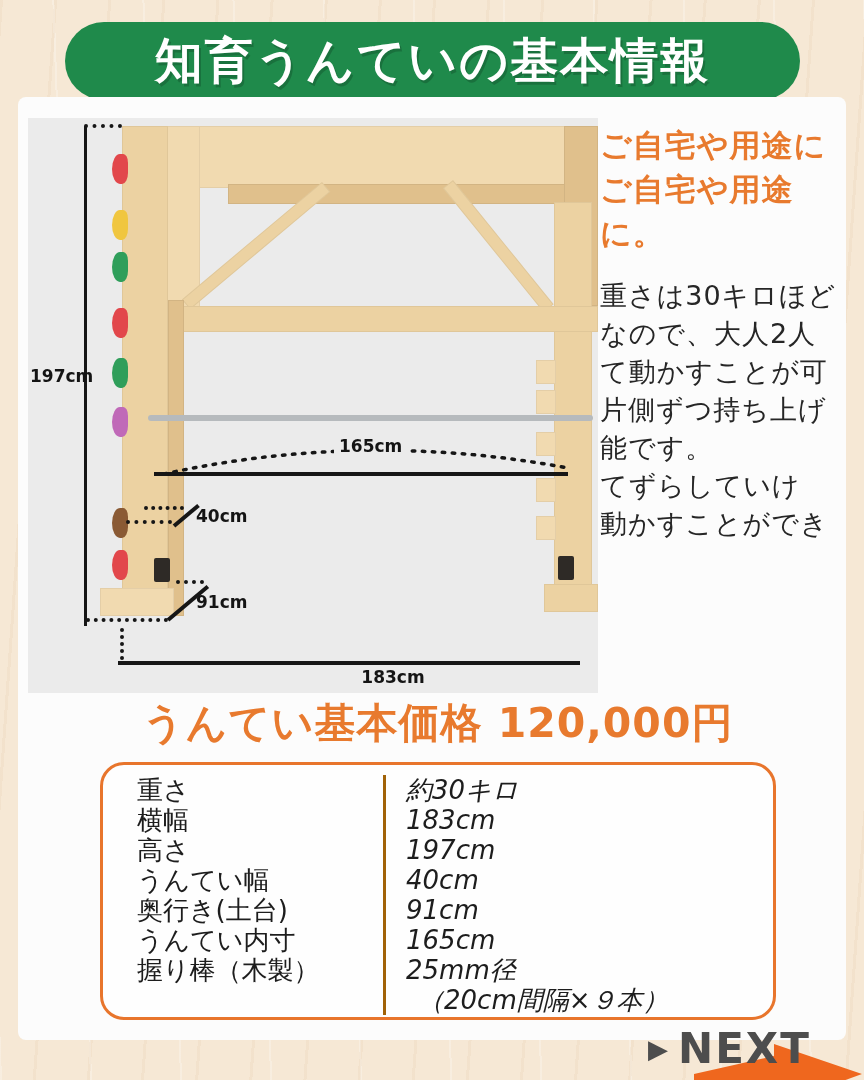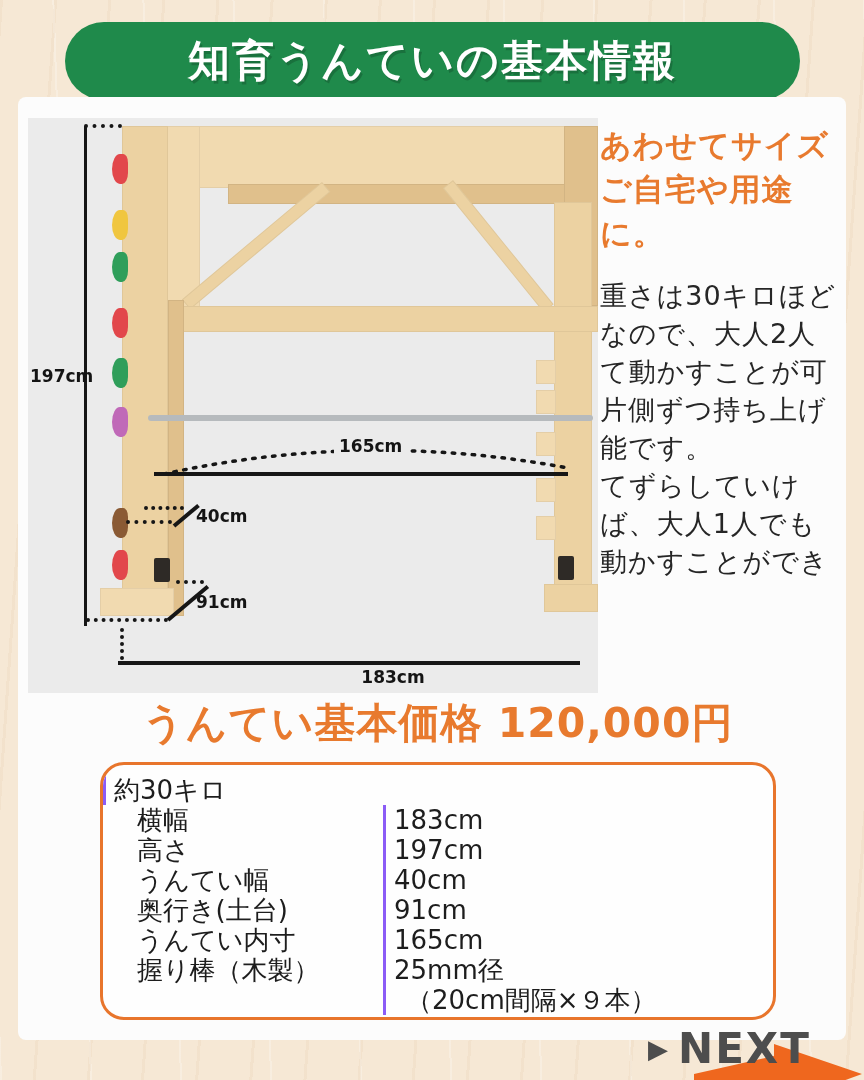--- a/index.html
+++ b/index.html
@@ -14,21 +14,21 @@
   }
   .abs { position:absolute; }
 
   
   .header-banner {
     left:65px; top:22px; width:735px; height:78px;
     background:var(--green,#1f8a4b); border-radius:40px;
     display:flex; align-items:center; justify-content:center;
   }
   .header-banner span {
-    color:#fff; font-weight:bold; font-size:42px; letter-spacing:2px;
+    color:#fff; font-weight:bold; font-size:48px; letter-spacing:2px;
     text-shadow:2px 3px 0 rgba(0,0,0,0.18);
   }
 
   
   .card {
     left:18px; top:97px; width:828px; height:943px;
     background:#fcfcfc; border-radius:8px;
   }
 
   
@@ -55,21 +55,21 @@
 
   
   .spec-table {
     left:82px; top:665px; width:676px; height:258px;
     border:3px solid var(--table-border,#e8752c); border-radius:24px;
     background:#fefefe; padding:10px 0 8px 0; overflow:hidden;
   }
   .spec-row { display:flex; }
   .spec-cell { font-size:26px; line-height:30px; color:#1d1d1d; font-weight:500; }
   .spec-label { width:280px; padding-left:34px; }
-  .spec-value { flex:1; border-left:3px solid #8b5cf6; padding-left:8px; }
+  .spec-value { flex:1; border-left:3px solid #a16207; padding-left:20px;font-style:italic; }
   .spec-value .v2 { padding-left:12px; }
 
   
   .next-button { left:648px; top:1024px; display:flex; align-items:center; z-index:3; cursor:pointer; }
   .next-tri { color:#4d4d4d; font-size:26px; margin-right:10px; }
   .next-text { color:#4d4d4d; font-weight:bold; font-size:42px; letter-spacing:2px; }
   .next-arrow-svg { left:694px; top:1040px; z-index:2; overflow:visible; }
 </style>
 </head>
 <body>
@@ -134,40 +134,40 @@
     <div class="abs solid-h" style="left:140px;top:500px;width:52px;transform:rotate(-40deg);transform-origin:left center;"></div>
     <div class="abs dim-label" style="left:168px;top:474px;">91cm</div>
 
     <div class="abs dot-v" style="left:92px;top:510px;height:32px;"></div>
     <div class="abs solid-h" style="left:90px;top:543px;width:462px;"></div>
     <div class="abs dim-label" style="left:310px;top:549px;width:110px;text-align:center;">183cm</div>
   </div>
 
   <div class="abs info-col">
     <div id="hl-lines">
-        <div class="hl-line">あわせてサイズ</div>
+        <div class="hl-line">ご自宅や用途に</div>
         <div class="hl-line">ご自宅や用途に。</div>
       </div>
     <div id="body-lines" class="body-lines">
         <div class="body-line">重さは30キロほど</div>
         <div class="body-line">なので、大人2人</div>
         <div class="body-line">て動かすことが可</div>
         <div class="body-line">片側ずつ持ち上げ</div>
         <div class="body-line">能です。</div>
         <div class="body-line">てずらしていけ</div>
-        <div class="body-line">ば、大人1人でも</div>
         <div class="body-line">動かすことができ</div>
       </div>
   </div>
 
   <div class="abs price-heading">うんてい基本価格 120,000円</div>
 
   <div class="abs spec-table">
     <div id="spec-rows">
         <div class="spec-row">
+          <div class="spec-cell spec-label">重さ</div>
           <div class="spec-cell spec-value">
             <div>約30キロ</div>
           </div>
         </div>
         <div class="spec-row">
           <div class="spec-cell spec-label">横幅</div>
           <div class="spec-cell spec-value">
             <div>183cm</div>
           </div>
         </div>

